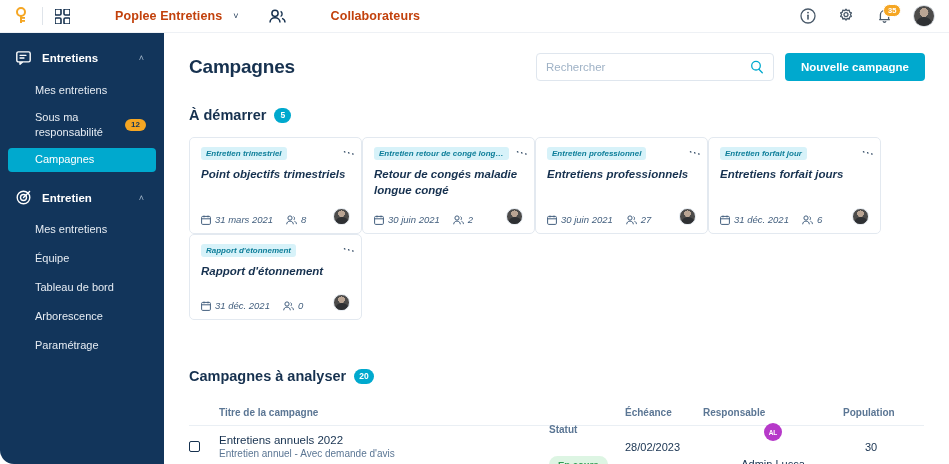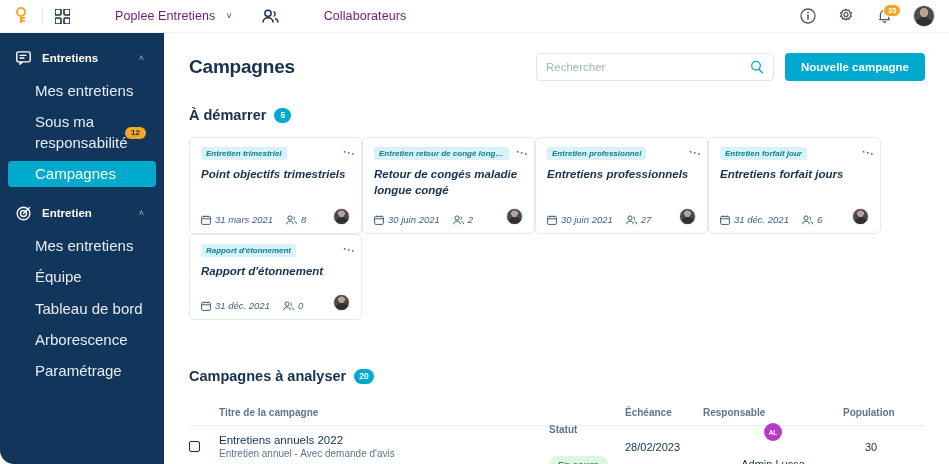--- a/index.html
+++ b/index.html
@@ -25,21 +25,21 @@
     display: flex; align-items: center;
     border-bottom: 1px solid #eef1f5;
     z-index: 5;
   }
   .tb-logo { margin-left: 10px; width: 22px; height: 22px;
     display:flex; align-items:center; justify-content:center; }
   .tb-sep { width: 1px; height: 18px; background: #dfe4ea; margin: 0 12px 0 10px; }
   .tb-item { display: flex; align-items: center; gap: 9px; cursor: pointer; }
   .tb-item + .tb-item { margin-left: 30px; }
   .tb-label {
-    font-size: 12.5px; font-weight: normal; color: #701a75; letter-spacing: .1px; padding-left: 36px;
+    font-size: 12.5px; font-weight: bold; color: #c2410c; letter-spacing: .1px; padding-left: 36px;
   }
   .tb-chev { font-size: 9px; color: #16314f; margin-left: 2px; }
   .tb-right { margin-left: auto; display: flex; align-items: center; gap: 20px; margin-right: 14px; }
   .tb-icon { width: 18px; height: 18px; cursor: pointer; position: relative;
     display:flex; align-items:center; justify-content:center; }
   .badge-bell {
     position: absolute; left: 8px; top: -3px;
     background: #f5a623; color: #ffffff; font-size: 7.5px; font-weight: bold;
     border-radius: 8px; padding: 1px 4px; line-height: 1.2;
     border: 1.5px solid #fff;
@@ -74,21 +74,21 @@
   }
   .sb-group .sb-caret {
     position: absolute; right: 20px; top: 11px;
     color: #9fb2c6; font-size: 9px; line-height: 1;
   }
   .sb-item {
     display: flex; align-items: center; min-height: 24px;
     margin: 5px 8px; padding: 3px 10px 3px 27px;
     border-radius: 4px; cursor: pointer; position: relative;
   }
-  .sb-item .sb-itext { font-size: 15px; color: #e6ecf3; line-height: 1.35; }
+  .sb-item .sb-itext { font-size: 11px; color: #e6ecf3; line-height: 1.35; }
   .sb-item.active { background: #00a9ce; }
   .sb-item.active .sb-itext { color: #ffffff; }
   .sb-pill {
     position: absolute; right: 10px; top: 50%; transform: translateY(-50%);
     background: #f5a623; color: #12355b; font-size: 8px; font-weight: bold;
     border-radius: 9px; padding: 2px 6px; line-height: 1;
   }
   .sb-gap { height: 6px; }
 
   

